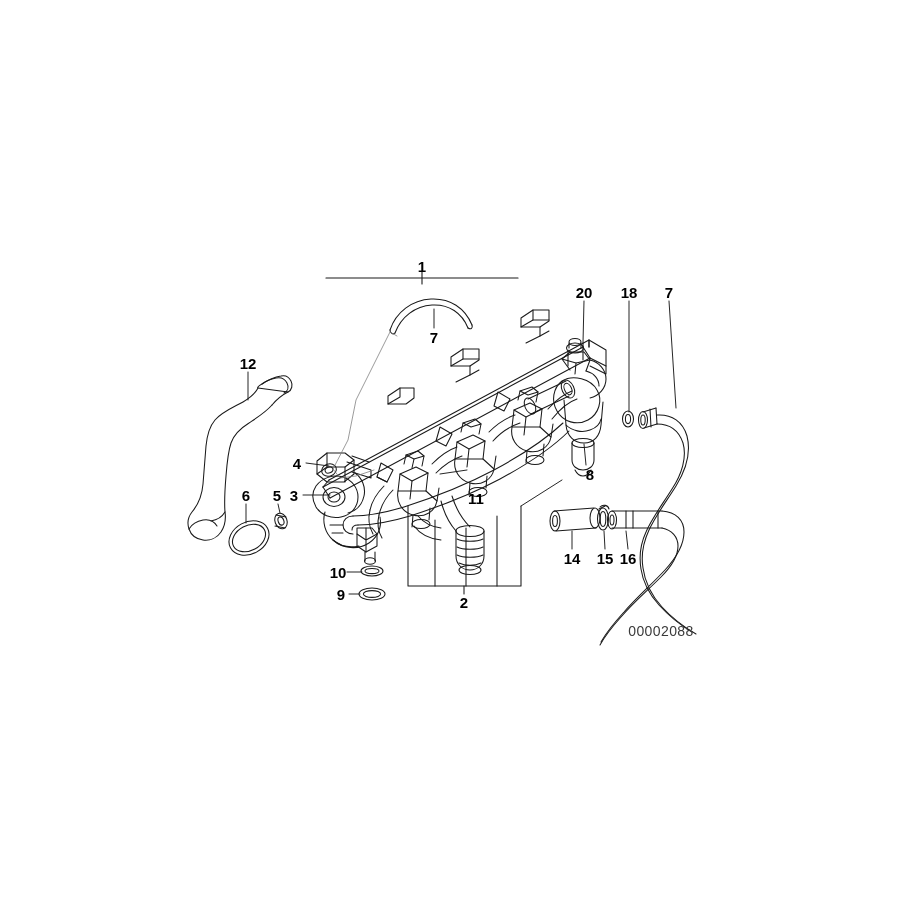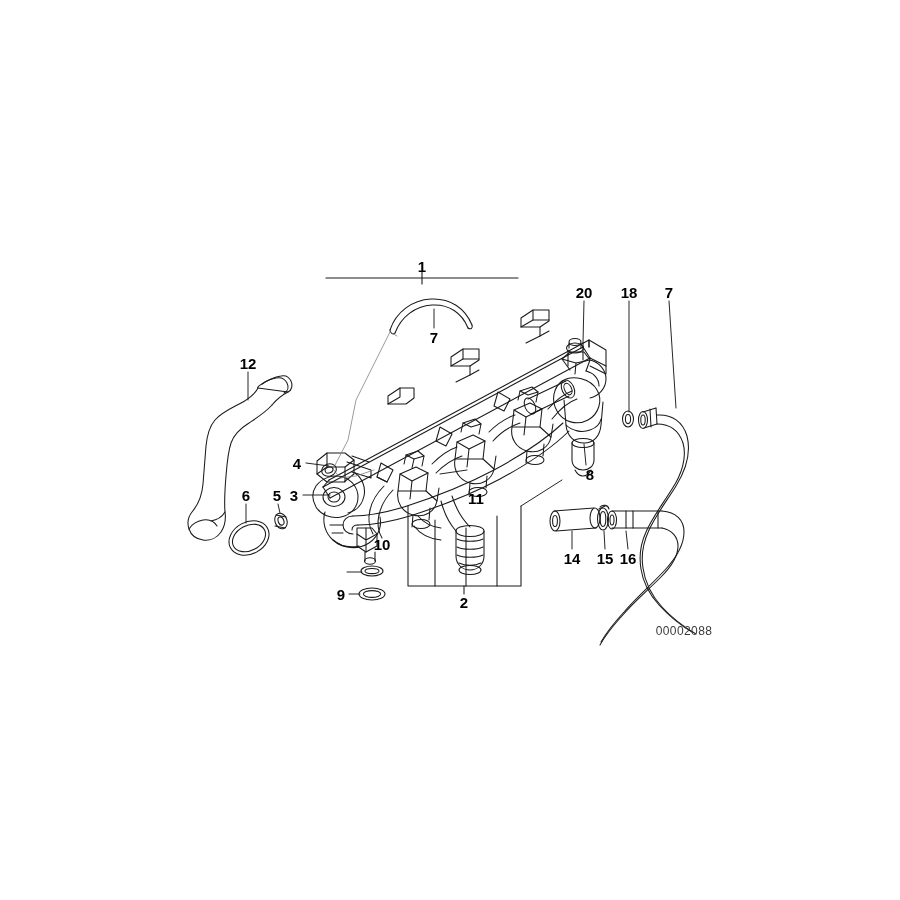--- a/index.html
+++ b/index.html
@@ -34,26 +34,25 @@
     font-size: 15px;
     color: #000000;
     line-height: 1;
     white-space: nowrap;
     transform: translate(-50%, -50%);
     letter-spacing: 0px;
   }
   .diagram-id {
     position: absolute;
     font-family: "Liberation Sans", sans-serif;
-    font-size: 12px;
+    font-size: 14px;
     color: #3a3a3a;
     letter-spacing: 0.4px;
     white-space: nowrap;
     transform: translate(-50%, -50%);
-    margin-left: 23px;
   }
 </style>
 </head>
 <body>
 
 <div id="canvas">
 
   <svg id="diagram-svg" viewBox="0 0 900 900" xmlns="http://www.w3.org/2000/svg">
 
     <g fill="none" stroke="#1a1a1a" stroke-width="1.05" stroke-linecap="round" stroke-linejoin="round">
@@ -423,21 +422,21 @@
 
   <div class="cal-label" style="left:422px; top:266px;">1</div>
   <div class="cal-label" style="left:464px; top:602px;">2</div>
   <div class="cal-label" style="left:294px; top:495px;">3</div>
   <div class="cal-label" style="left:297px; top:463px;">4</div>
   <div class="cal-label" style="left:277px; top:495px;">5</div>
   <div class="cal-label" style="left:246px; top:495px;">6</div>
   <div class="cal-label" style="left:434px; top:337px;">7</div>
   <div class="cal-label" style="left:590px; top:474px;">8</div>
   <div class="cal-label" style="left:341px; top:594px;">9</div>
-  <div class="cal-label" style="left:338px; top:544px;margin-left:44px;">10</div>
+  <div class="cal-label" style="left:338px; top:572px;">10</div>
   <div class="cal-label" style="left:476px; top:498px;text-align:right;">11</div>
   <div class="cal-label" style="left:629px; top:292px;">18</div>
   <div class="cal-label" style="left:669px; top:292px;">7</div>
   <div class="cal-label" style="left:572px; top:558px;">14</div>
   <div class="cal-label" style="left:605px; top:558px;">15</div>
   <div class="cal-label" style="left:628px; top:558px;">16</div>
   <div class="cal-label" style="left:248px; top:363px;">12</div>
   <div class="cal-label" style="left:584px; top:292px;">20</div>
 
   <div class="diagram-id" style="left:661px; top:631px;">00002088</div>

